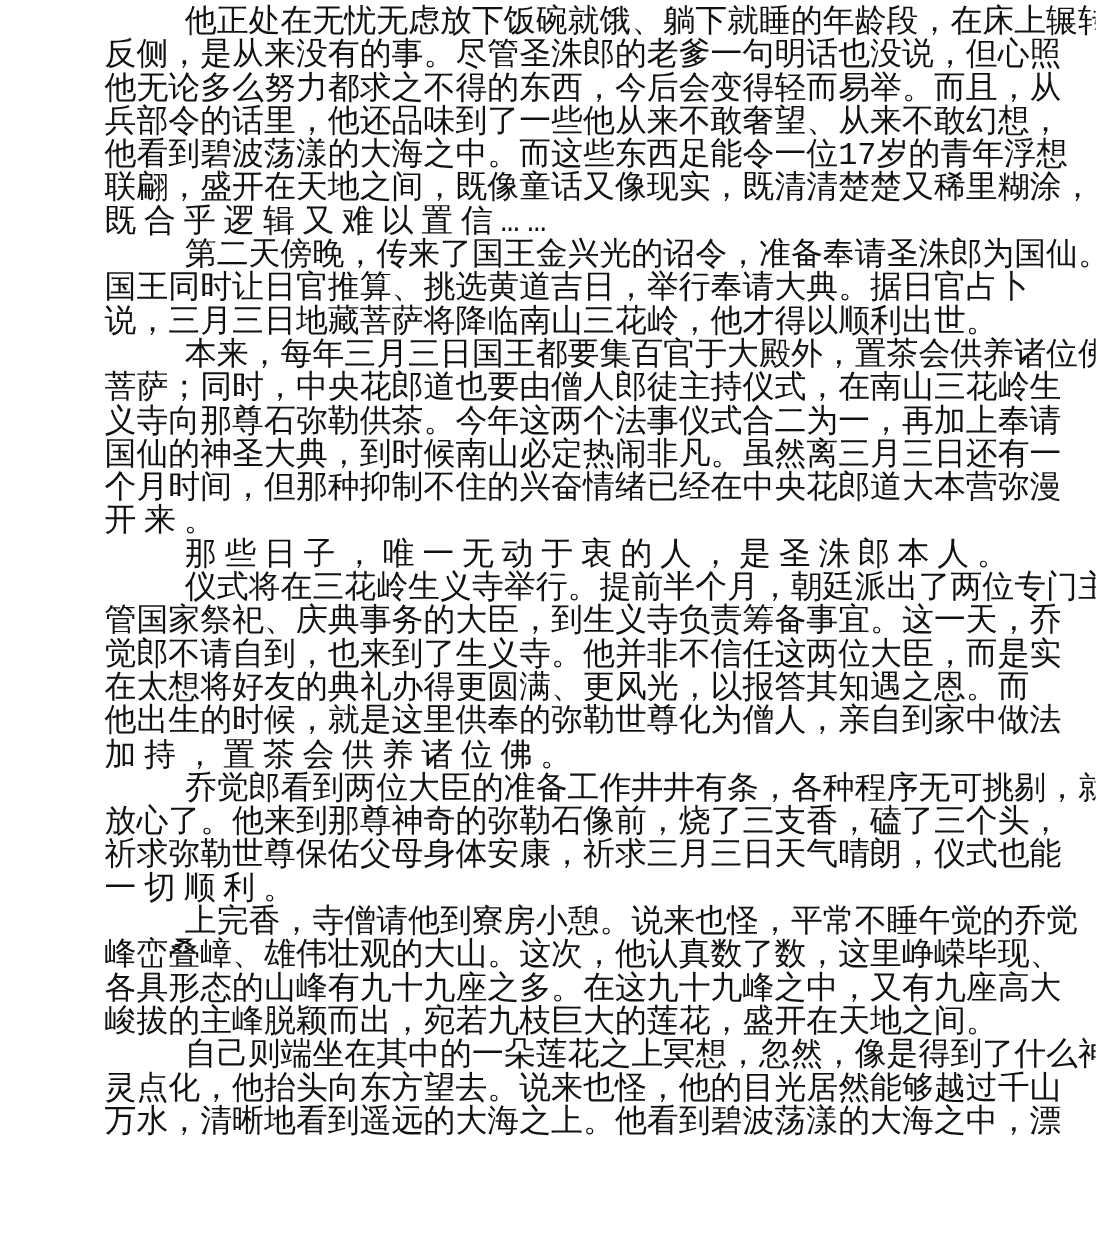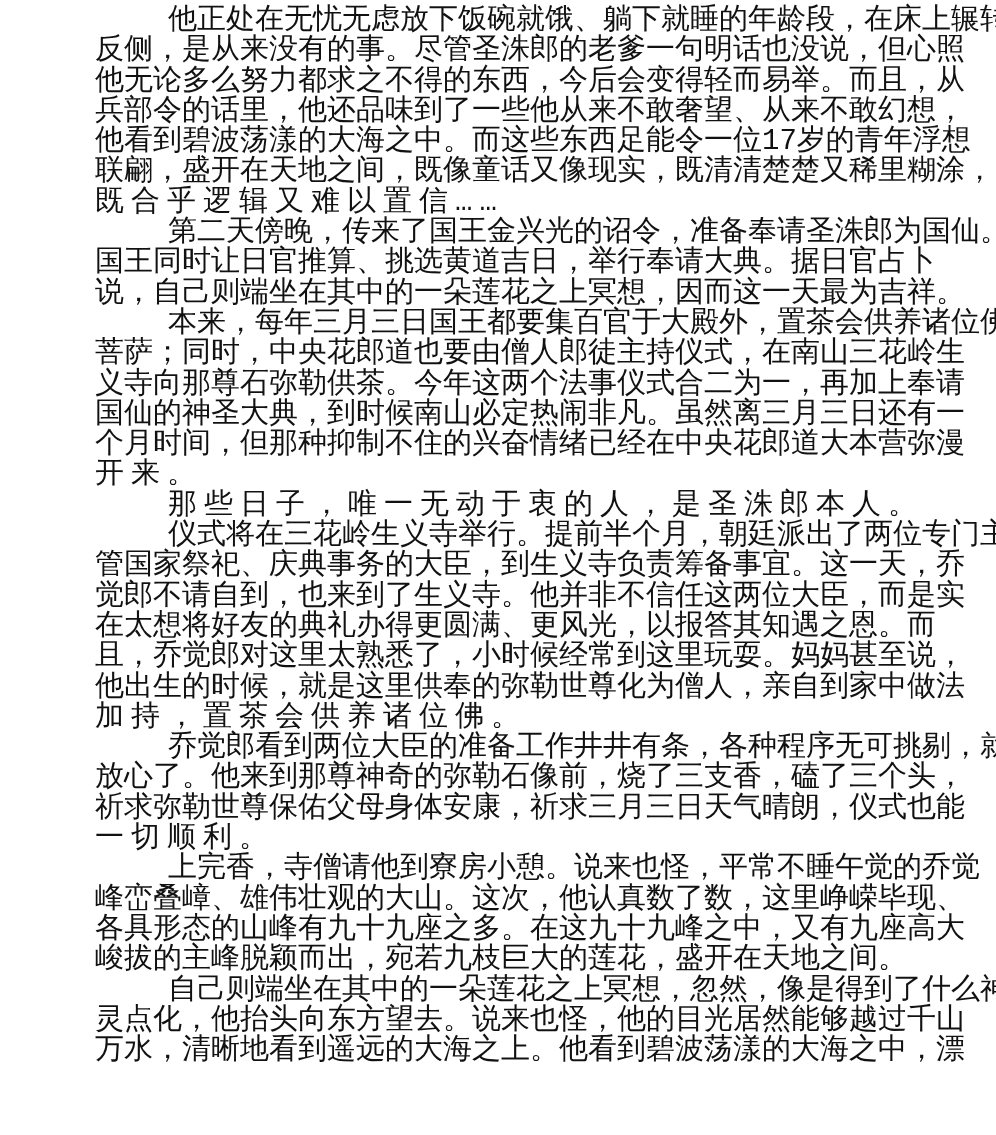--- a/index.html
+++ b/index.html
@@ -31,33 +31,32 @@
 <div class="page" id="page">
     <div class="line indent">他正处在无忧无虑放下饭碗就饿、躺下就睡的年龄段，在床上辗转</div>
     <div class="line">反侧，是从来没有的事。尽管圣洙郎的老爹一句明话也没说，但心照</div>
     <div class="line">他无论多么努力都求之不得的东西，今后会变得轻而易举。而且，从</div>
     <div class="line">兵部令的话里，他还品味到了一些他从来不敢奢望、从来不敢幻想，</div>
     <div class="line">他看到碧波荡漾的大海之中。而这些东西足能令一位17岁的青年浮想</div>
     <div class="line">联翩，盛开在天地之间，既像童话又像现实，既清清楚楚又稀里糊涂，</div>
     <div class="line last">既合乎逻辑又难以置信……</div>
     <div class="line indent">第二天傍晚，传来了国王金兴光的诏令，准备奉请圣洙郎为国仙。</div>
     <div class="line">国王同时让日官推算、挑选黄道吉日，举行奉请大典。据日官占卜</div>
-    <div class="line">说，自己则端坐在其中的一朵莲花之上冥想，因而这一天最为吉祥。</div>
+    <div class="line">说，三月三日地藏菩萨将降临南山三花岭，他才得以顺利出世。</div>
     <div class="line indent">本来，每年三月三日国王都要集百官于大殿外，置茶会供养诸位佛</div>
     <div class="line">菩萨；同时，中央花郎道也要由僧人郎徒主持仪式，在南山三花岭生</div>
     <div class="line">义寺向那尊石弥勒供茶。今年这两个法事仪式合二为一，再加上奉请</div>
     <div class="line">国仙的神圣大典，到时候南山必定热闹非凡。虽然离三月三日还有一</div>
     <div class="line">个月时间，但那种抑制不住的兴奋情绪已经在中央花郎道大本营弥漫</div>
     <div class="line last">开来。</div>
     <div class="line indent last">那些日子，唯一无动于衷的人，是圣洙郎本人。</div>
     <div class="line indent">仪式将在三花岭生义寺举行。提前半个月，朝廷派出了两位专门主</div>
     <div class="line">管国家祭祀、庆典事务的大臣，到生义寺负责筹备事宜。这一天，乔</div>
     <div class="line">觉郎不请自到，也来到了生义寺。他并非不信任这两位大臣，而是实</div>
     <div class="line">在太想将好友的典礼办得更圆满、更风光，以报答其知遇之恩。而</div>
-    <div class="line">且，乔觉郎对这里太熟悉了，小时候经常到这里玩耍。妈妈甚至说，</div>
     <div class="line">他出生的时候，就是这里供奉的弥勒世尊化为僧人，亲自到家中做法</div>
     <div class="line last">加持，置茶会供养诸位佛。</div>
     <div class="line indent">乔觉郎看到两位大臣的准备工作井井有条，各种程序无可挑剔，就</div>
     <div class="line">放心了。他来到那尊神奇的弥勒石像前，烧了三支香，磕了三个头，</div>
     <div class="line">祈求弥勒世尊保佑父母身体安康，祈求三月三日天气晴朗，仪式也能</div>
     <div class="line last">一切顺利。</div>
     <div class="line indent">上完香，寺僧请他到寮房小憩。说来也怪，平常不睡午觉的乔觉</div>
     <div class="line">峰峦叠嶂、雄伟壮观的大山。这次，他认真数了数，这里峥嵘毕现、</div>
     <div class="line">各具形态的山峰有九十九座之多。在这九十九峰之中，又有九座高大</div>
     <div class="line">峻拔的主峰脱颖而出，宛若九枝巨大的莲花，盛开在天地之间。</div>

